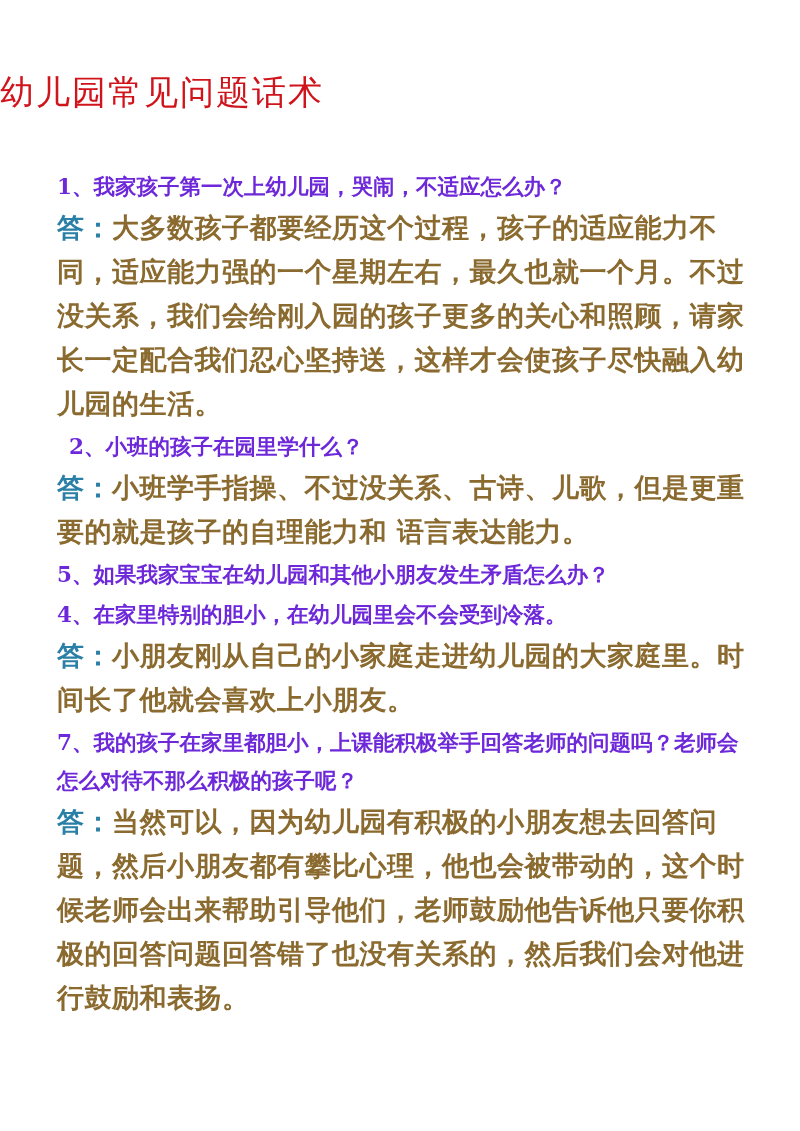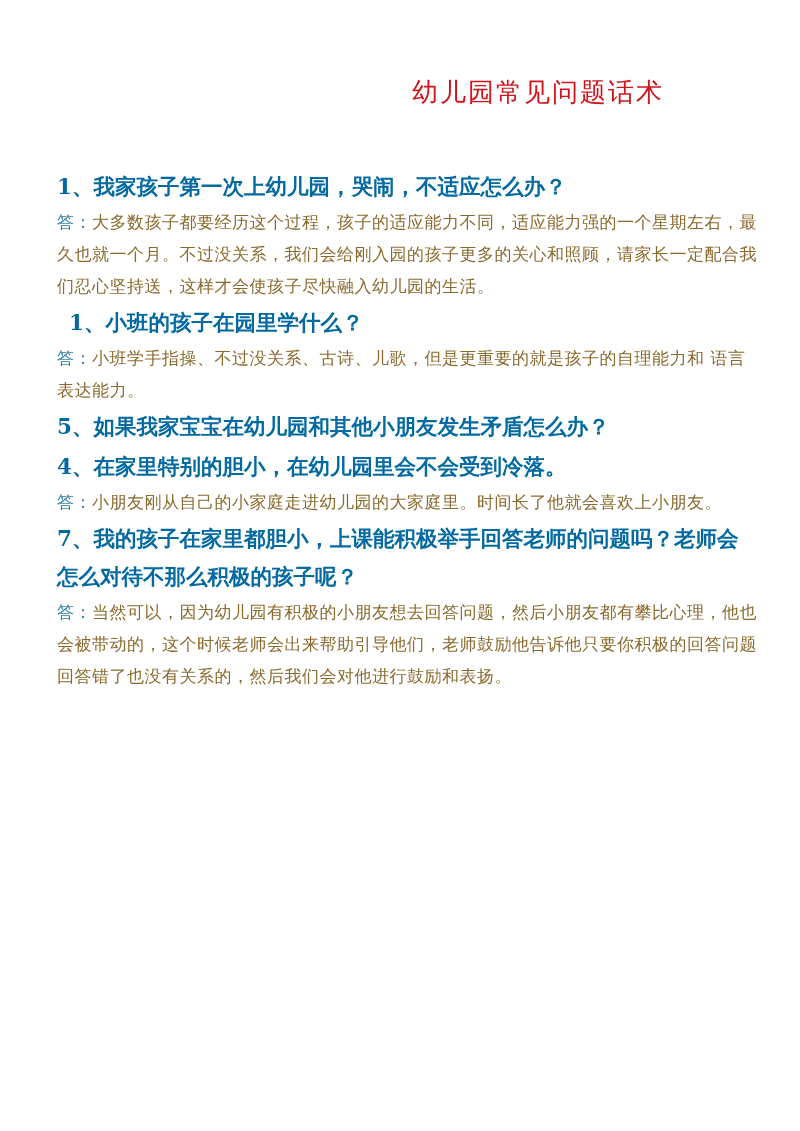--- a/index.html
+++ b/index.html
@@ -1,36 +1,36 @@
 <!DOCTYPE html>
 <html><head>
   <meta charset="utf-8">
   <style>
     html, body { margin: 0; padding: 0; background: #ffffff; }
     body { width: 800px; height: 1131px; position: relative; overflow: hidden; font-family: "DejaVu Serif", "Liberation Serif", serif; }
-    .title { position: absolute; top: 70px; left: 0; width: 664px; text-align: right; color: #d0141c; font-size: 26px; letter-spacing: 2px; line-height: 44px; }
+    .title { position: absolute; top: 70px; left: 0; width: 664px; text-align: left; color: #d0141c; font-size: 34px; letter-spacing: 2px; line-height: 44px; }
     .content { position: absolute; top: 168px; left: 57px; width: 700px; }
-    .q { color: #0369a1; font-size: 21.5px; font-weight: bold; line-height: 38px; margin: 0; }
+    .q { color: #6d28d9; font-size: 21.5px; font-weight: bold; line-height: 38px; margin: 0; }
     .q.indent { padding-left: 12px; }
-    .a { font-size: 17px; line-height: 32px; margin: 0 0 2px 0; color: #8a6a2e; letter-spacing: 0.5px; }
+    .a { font-size: 27px; line-height: 44px; margin: 0 0 2px 0; color: #8a6a2e; letter-spacing: 0.5px; font-weight: bold; }
     .a .label { color: #2a7fa6; }
     .block { margin-bottom: 2px; }
   </style>
 </head>
 <body>
 
 <div class="title">幼儿园常见问题话术</div>
 
 <div class="content">
   <div class="block">
     <p class="q">1、我家孩子第一次上幼儿园，哭闹，不适应怎么办？</p>
     <p class="a"><span class="label">答：</span><span>大多数孩子都要经历这个过程，孩子的适应能力不同，适应能力强的一个星期左右，最久也就一个月。不过没关系，我们会给刚入园的孩子更多的关心和照顾，请家长一定配合我们忍心坚持送，这样才会使孩子尽快融入幼儿园的生活。</span></p>
   </div>
   <div class="block">
-    <p class="q indent">1、小班的孩子在园里学什么？</p>
+    <p class="q indent">2、小班的孩子在园里学什么？</p>
     <p class="a"><span class="label">答：</span><span>小班学手指操、不过没关系、古诗、儿歌，但是更重要的就是孩子的自理能力和 语言表达能力。</span></p>
   </div>
   <div class="block">
     <p class="q">5、如果我家宝宝在幼儿园和其他小朋友发生矛盾怎么办？</p>
   </div>
   <div class="block">
     <p class="q">4、在家里特别的胆小，在幼儿园里会不会受到冷落。</p>
     <p class="a"><span class="label">答：</span><span>小朋友刚从自己的小家庭走进幼儿园的大家庭里。时间长了他就会喜欢上小朋友。</span></p>
   </div>
   <div class="block">

